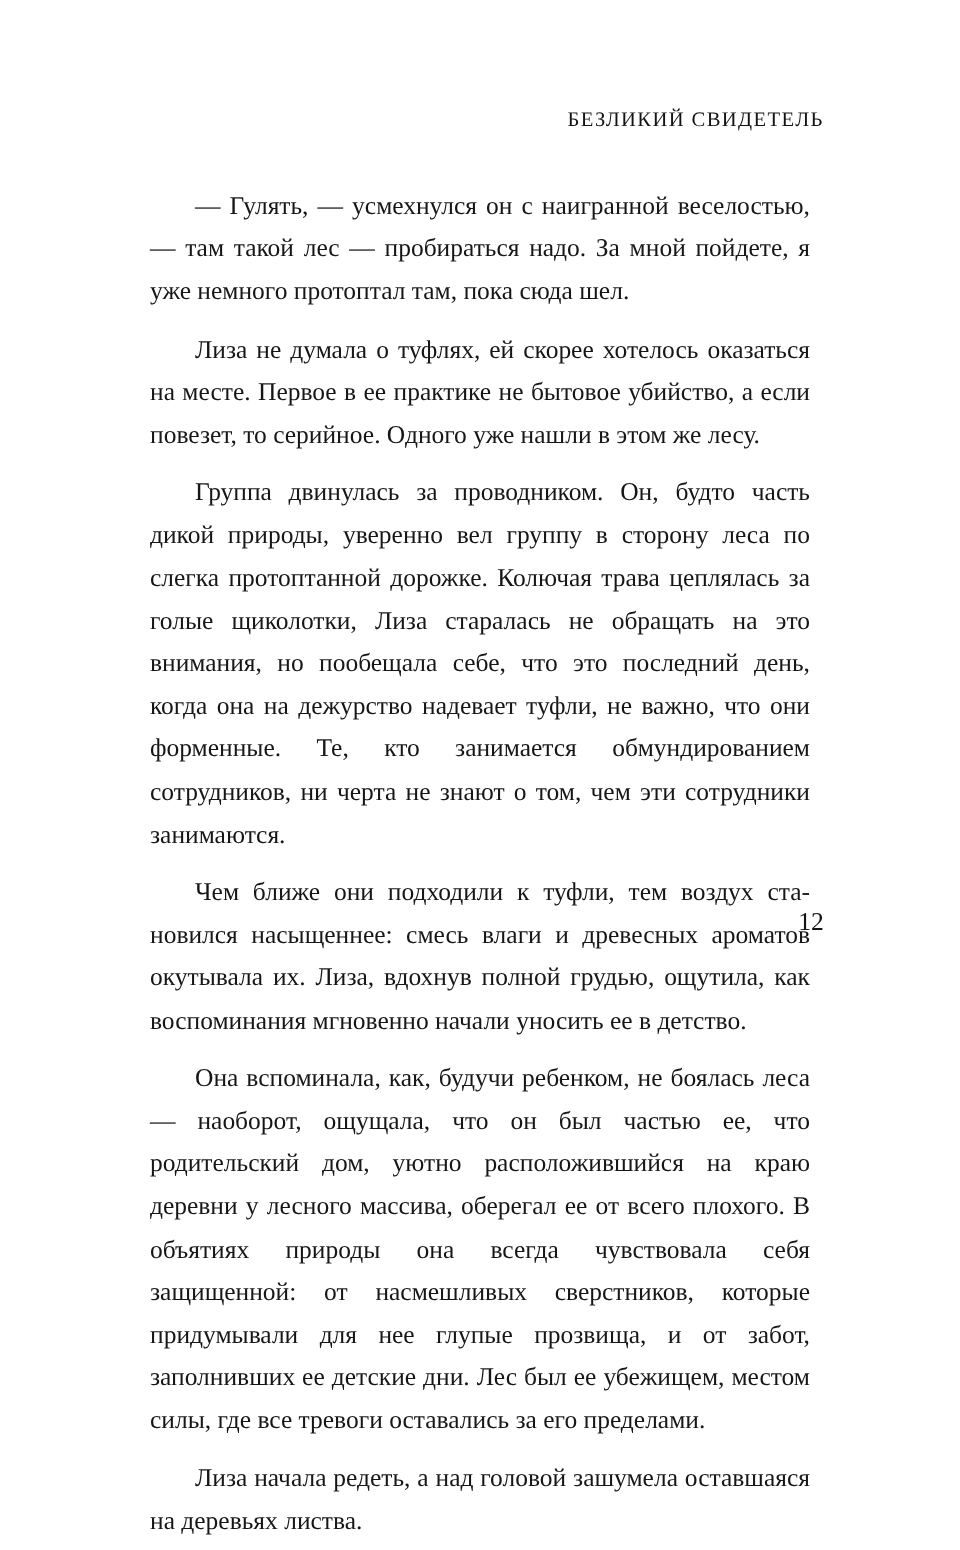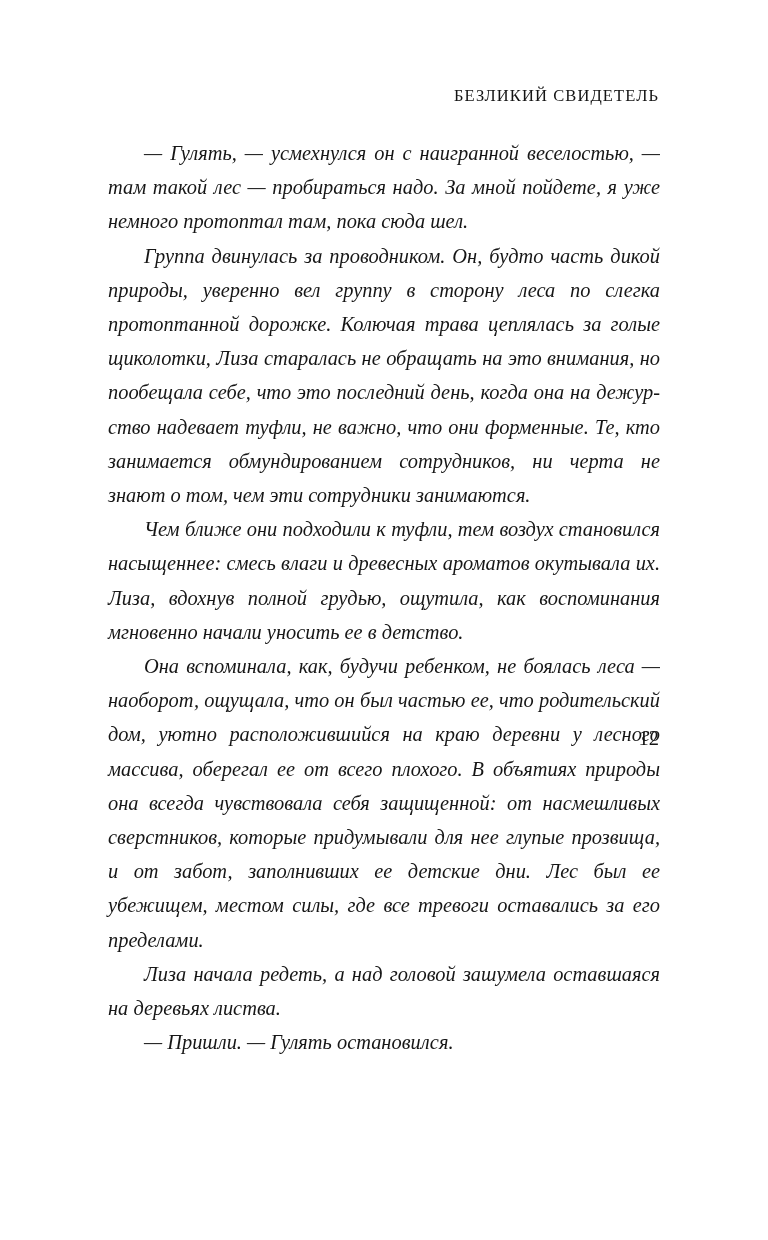--- a/index.html
+++ b/index.html
@@ -39,41 +39,41 @@
     left: 108px;
     width: 552px;
     font-size: 20.4px;
     line-height: 34.2px;
     text-align: justify;
     text-justify: inter-word;
     color: #161616;
     hyphens: manual;
   }
   .body-text p {
-    margin: 0;
+    margin: 12px;
     text-indent: 36px;
-    font-style: italic;
   }
   .page-number {
     position: absolute;
     bottom: 118px;
     right: 109px;
     font-size: 20.5px;
     color: #141414;
   }
 </style>
 </head>
 <body>
 
 <div class="page">
 
   <div class="running-head">Безликий свидетель</div>
 
   <div class="body-text">
     <p>— Гулять, — усмехнулся он с наигранной весело­стью, — там такой лес — пробираться надо. За мной пойдете, я уже немного протоптал там, пока сюда шел.</p>
+    <p>Лиза не думала о туфлях, ей скорее хотелось ока­заться на месте. Первое в ее практике не бытовое убийство, а если повезет, то серийное. Одного уже нашли в этом же лесу.</p>
     <p>Группа двинулась за проводником. Он, будто часть дикой природы, уверенно вел группу в сто­рону леса по слегка протоптанной дорожке. Колю­чая трава цеплялась за голые щиколотки, Лиза ста­ралась не обращать на это внимания, но пообещала себе, что это последний день, когда она на дежур­ство надевает туфли, не важно, что они форменные. Те, кто занимается обмундированием сотрудников, ни черта не знают о том, чем эти сотрудники зани­маются.</p>
     <p>Чем ближе они подходили к туфли, тем воздух ста­новился насыщеннее: смесь влаги и древесных аро­матов окутывала их. Лиза, вдохнув полной грудью, ощутила, как воспоминания мгновенно начали уно­сить ее в детство.</p>
     <p>Она вспоминала, как, будучи ребенком, не боя­лась леса — наоборот, ощущала, что он был частью ее, что родительский дом, уютно расположившийся на краю деревни у лесного массива, оберегал ее от всего плохого. В объятиях природы она всегда чув­ствовала себя защищенной: от насмешливых сверст­ников, которые придумывали для нее глупые про­звища, и от забот, заполнивших ее детские дни. Лес был ее убежищем, местом силы, где все тревоги оставались за его пределами.</p>
     <p>Лиза начала редеть, а над головой зашумела оставшаяся на деревьях листва.</p>
     <p>— Пришли. — Гулять остановился.</p>
   </div>
 
   <div class="page-number">12</div>
 
 </div>

